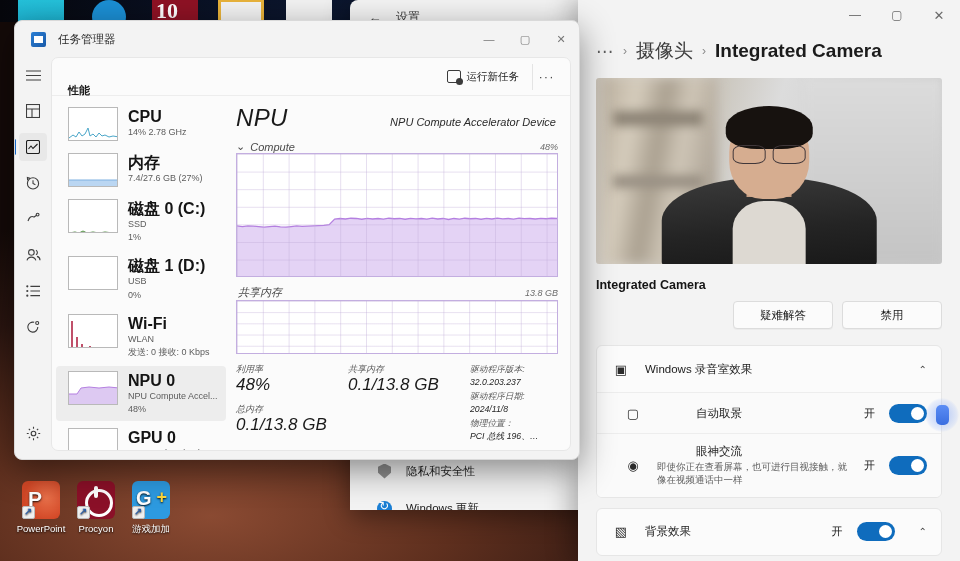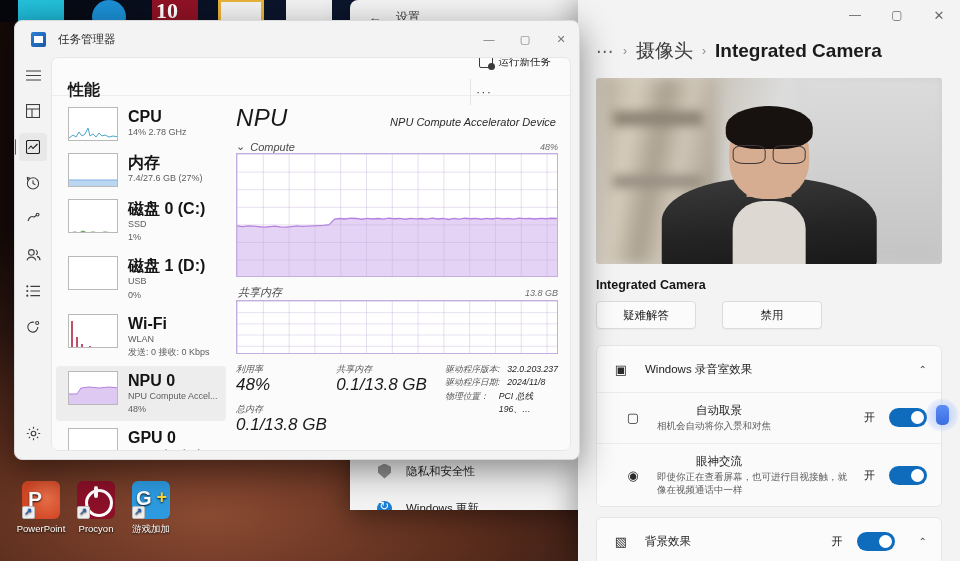--- a/index.html
+++ b/index.html
@@ -114,21 +114,21 @@
   .pv-head { position:absolute; left:50%; top:17%; transform:translateX(-50%);
     width:23%; height:48%; background:#d8ad8e; border-radius:48% 48% 42% 42%; }
   .pv-hair { position:absolute; left:50%; top:15%; transform:translateX(-50%);
     width:25%; height:23%; background:#17120f; border-radius:50% 50% 36% 36%; }
   .pv-gl { position:absolute; left:50%; top:36%; transform:translateX(-50%); width:21%; height:9%; }
   .pv-gl::before,.pv-gl::after{ content:""; position:absolute; top:0; width:42%; height:100%;
     border:1.4px solid #40373a; border-radius:32%; }
   .pv-gl::before{ left:0 } .pv-gl::after{ right:0 }
 
   .cam-name { padding:14px 18px 9px; font-size:12.5px; font-weight:bold; color:#151515; }
-  .cam-btns { display:flex; gap:26px; padding:0 18px 16px; }
+  .cam-btns { display:flex; gap:9px; padding:0 18px 16px;justify-content:flex-end; }
   .cam-btn { flex:0 0 100px; height:28px; background:#fbfbfb; border:1px solid #dcdcdc;
     border-radius:4px; font-size:11.5px; color:#1b1b1b; display:flex; align-items:center;
     justify-content:center; box-shadow:0 1px 0 rgba(0,0,0,.03); }
 
   .card { margin:0 18px; background:#fbfbfb; border:1px solid #e6e6e6; border-radius:6px; overflow:hidden; }
   .card-head { display:flex; align-items:center; gap:14px; height:46px; padding:0 14px; }
   .card-head .ttl { flex:1; font-size:11.5px; color:#1b1b1b; }
   .chev { color:#4a4a4a; font-size:10px; }
   .sub-row { display:flex; align-items:center; gap:14px; padding:10px 14px 10px 26px;
     border-top:1px solid #ededed; background:#fafafa; }
@@ -172,22 +172,22 @@
     display:flex; align-items:center; justify-content:center; color:#3f3f3f; }
   .nav-btn.sel { background:#e8e8e8; }
   .nav-btn.sel::before{ content:""; position:absolute; left:-6px; top:6px; width:3px;height:16px;
     border-radius:2px; background:#1668c9; }
   .nav-spacer { flex:1; }
 
   .tm-main { flex:1; margin:0 8px 8px 0; background:#fbfbfb; border:1px solid #e7e7e7;
     border-radius:7px; overflow:hidden; display:flex; flex-direction:column; }
   .tm-head { height:38px; display:flex; align-items:center; padding:0 10px 0 16px;
     border-bottom:1px solid #ededed; }
-  .tm-head .h-ttl { font-size:16px; font-weight:bold; color:#1b1b1b;margin-top:28px; }
-  .tm-head .h-right { margin-left:auto; display:flex; align-items:flex-start; gap:4px;flex-direction:column; }
+  .tm-head .h-ttl { font-size:11px; font-weight:bold; color:#1b1b1b;margin-top:28px; }
+  .tm-head .h-right { margin-left:auto; display:flex; align-items:center; gap:4px; }
   .run-btn { display:flex; align-items:center; gap:6px; height:26px; padding:0 9px;
     font-size:10.5px; color:#1b1b1b; border-radius:4px; }
   .run-ico { width:14px;height:13px; border:1.3px solid #3b3b3b; border-radius:2px; position:relative; }
   .run-ico::after{ content:""; position:absolute; right:-3px; bottom:-3px; width:7px;height:7px;
     border-radius:50%; background:#3b3b3b; }
   .dots-btn { width:28px;height:26px; display:flex;align-items:center;justify-content:center;
     color:#4a4a4a; font-size:13px; letter-spacing:1px; border-left:1px solid #e4e4e4; }
 
   .tm-content { flex:1; display:flex; overflow:hidden; }
   .tm-list { width:178px; overflow:hidden; padding-top:6px; }
@@ -208,21 +208,21 @@
   .graph { border:1px solid #c3aee0; position:relative; overflow:hidden; background:#fff; }
   .grid { position:absolute; inset:0;
     background-image:linear-gradient(to right, rgba(190,170,215,.38) 1px, transparent 1px),
                      linear-gradient(to bottom, rgba(190,170,215,.38) 1px, transparent 1px);
     background-size:25.8px 17.6px; }
   .grid.sm { background-size:25.8px 11.2px; }
   .stats { display:flex; margin-top:9px; }
   .st-col { }
   .st-k { font-size:9px; color:#5a5a5a; }
   .st-v { font-size:17px; color:#1a1a1a; margin-top:-1px; }
-  .kv { display:flex; font-size:8.7px; color:#4a4a4a; line-height:1.55; }
+  .kv { display:flex; font-size:8.7px; color:#4a4a4a; line-height:1.55;flex-direction:column; }
   .kv .k { width:62px; color:#5a5a5a; }
   .kv .v { color:#1f1f1f; }
 </style>
 </head>
 <body>
 
 <div id="root">
 
   <div class="wallpaper"></div>
   <div class="wp-dark-top"></div>
@@ -315,21 +315,20 @@
     <div class="card">
       <div class="card-head">
         <span class="row-ico">▣</span>
         <span class="ttl">Windows 录音室效果</span>
         <span class="chev">⌃</span>
       </div>
       <div class="sub-row">
         <span class="row-ico">▢</span>
         <span class="texts">
           <span class="t1" style="display:block">自动取景</span>
-          <span class="t2" style="display:block">相机会自动将你入景和对焦</span>
         </span>
         <span class="on-lbl">开</span>
         <span class="toggle"></span>
       </div>
       <div class="sub-row">
         <span class="row-ico">◉</span>
         <span class="texts">
           <span class="t1" style="display:block">眼神交流</span>
           <span class="t2" style="display:block">即使你正在查看屏幕，也可进行目视接触，就像在视频通话中一样</span>
         </span>

